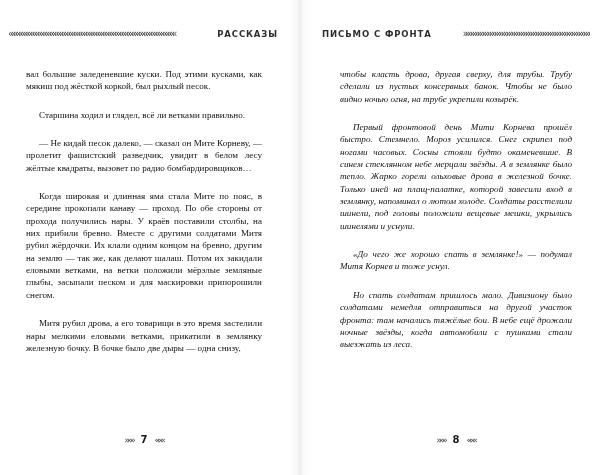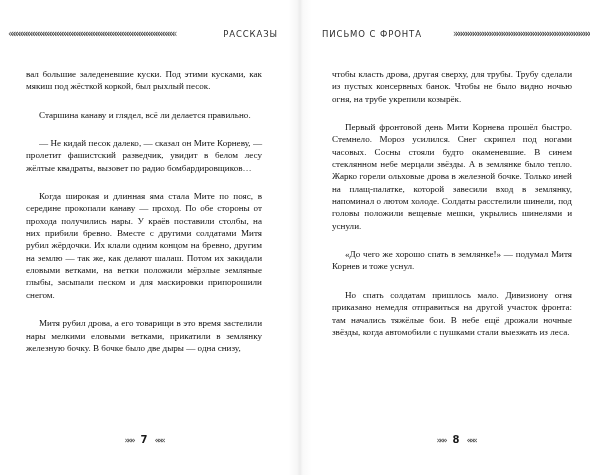--- a/index.html
+++ b/index.html
@@ -63,20 +63,21 @@
   }
   .runhead-left  { left: 8px;  right: 22px; justify-content: flex-start; }
   .runhead-right { left: 22px; right: 10px; justify-content: flex-start; gap: 24px; }
 
   .runhead-title {
     font-family: "DejaVu Sans", sans-serif;
     font-size: 8.5px;
     letter-spacing: 0.9px;
     color: #2e2e2e;
     flex: 0 0 auto;
+    font-weight: bold;
   }
   .orn {
     font-family: "DejaVu Sans", sans-serif;
     font-size: 9px;
     line-height: 1;
     color: #4a4a4a;
     letter-spacing: -3.1px;
     overflow: hidden;
     white-space: nowrap;
     flex: 1 1 auto;
@@ -90,21 +91,21 @@
     position: absolute;
     top: 52px;
     font-size: 9.1px;
     line-height: 12.35px;
     text-align: justify;
     text-justify: inter-word;
     color: #111111;
     hyphens: manual;
   }
   .body-left  { left: 10px;  right: 22px; }
-  .body-right { left: 16px;  right: 12px; }
+  .body-right { left: 24px;  right: 12px; font-style: italic; }
 
   .body p {
     margin: 16px;
     text-indent: 13px;
   }
   .body p.noindent { text-indent: 0; }
 
   
   .folio {
     position: absolute;
@@ -140,21 +141,21 @@
 
   <div class="page page-left">
 
     <div class="runhead runhead-left">
       <span class="orn orn-left">«««««««««««««««««««««««««««««««««««««««««««««««««««««««««««««««««««««</span>
       <span class="runhead-title">РАССКАЗЫ</span>
     </div>
 
     <div class="body body-left">
       <p class="noindent">вал большие заледеневшие куски. Под этими кусками, как мякиш под жёсткой коркой, был рыхлый песок.</p>
-      <p>Старшина канаву и глядел, всё ли делается правильно.</p>
+      <p>Старшина ходил и глядел, всё ли ветками правильно.</p>
       <p>— Не кидай песок далеко, — сказал он Мите Корневу, — пролетит фашистский разведчик, увидит в белом лесу жёлтые квадраты, вызовет по радио бомбардировщиков…</p>
       <p>Когда широкая и длинная яма стала Мите по пояс, в середине прокопали канаву — проход. По обе стороны от прохода получились нары. У краёв поставили столбы, на них прибили бревно. Вместе с другими солдатами Митя рубил жёрдочки. Их клали одним концом на бревно, другим на землю — так же, как делают шалаш. Потом их закидали еловыми ветками, на ветки положили мёрзлые земляные глыбы, засыпали песком и для маскировки припорошили снегом.</p>
       <p>Митя рубил дрова, а его товарищи в это время застелили нары мелкими еловыми ветками, прикатили в землянку железную бочку. В бочке было две дыры — одна снизу,</p>
     </div>
 
     <div class="folio folio-left">
       <span class="folio-orn">»»»</span>
       <span class="folio-num">7</span>
       <span class="folio-orn">«««</span>
     </div>
@@ -165,21 +166,21 @@
 
     <div class="runhead runhead-right">
       <span class="runhead-title">ПИСЬМО С ФРОНТА</span>
       <span class="orn orn-right">»»»»»»»»»»»»»»»»»»»»»»»»»»»»»»»»»»»»»»»»»»»»»»»»»»»»»»»»»»»»</span>
     </div>
 
     <div class="body body-right">
       <p class="noindent">чтобы класть дрова, другая сверху, для трубы. Трубу сделали из пустых консервных банок. Чтобы не было видно ночью огня, на трубе укрепили козырёк.</p>
       <p>Первый фронтовой день Мити Корнева прошёл быстро. Стемнело. Мороз усилился. Снег скрипел под ногами часовых. Сосны стояли будто окаменевшие. В синем стеклянном небе мерцали звёзды. А в землянке было тепло. Жарко горели ольховые дрова в железной бочке. Только иней на плащ-палатке, которой завесили вход в землянку, напоминал о лютом холоде. Солдаты расстелили шинели, под головы положили вещевые мешки, укрылись шинелями и уснули.</p>
       <p>«До чего же хорошо спать в землянке!» — подумал Митя Корнев и тоже уснул.</p>
-      <p>Но спать солдатам пришлось мало. Дивизиону огня приказано немедля отправиться на другой участок фронта: там начались тяжёлые бои. В небе ещё дрожали ночные звёзды, когда автомобили с пушками стали выезжать из леса.</p>
+      <p>Но спать солдатам пришлось мало. Дивизиону было солдатами немедля отправиться на другой участок фронта: там начались тяжёлые бои. В небе ещё дрожали ночные звёзды, когда автомобили с пушками стали выезжать из леса.</p>
     </div>
 
     <div class="folio folio-right">
       <span class="folio-orn">»»»</span>
       <span class="folio-num">8</span>
       <span class="folio-orn">«««</span>
     </div>
 
   </div>
 

